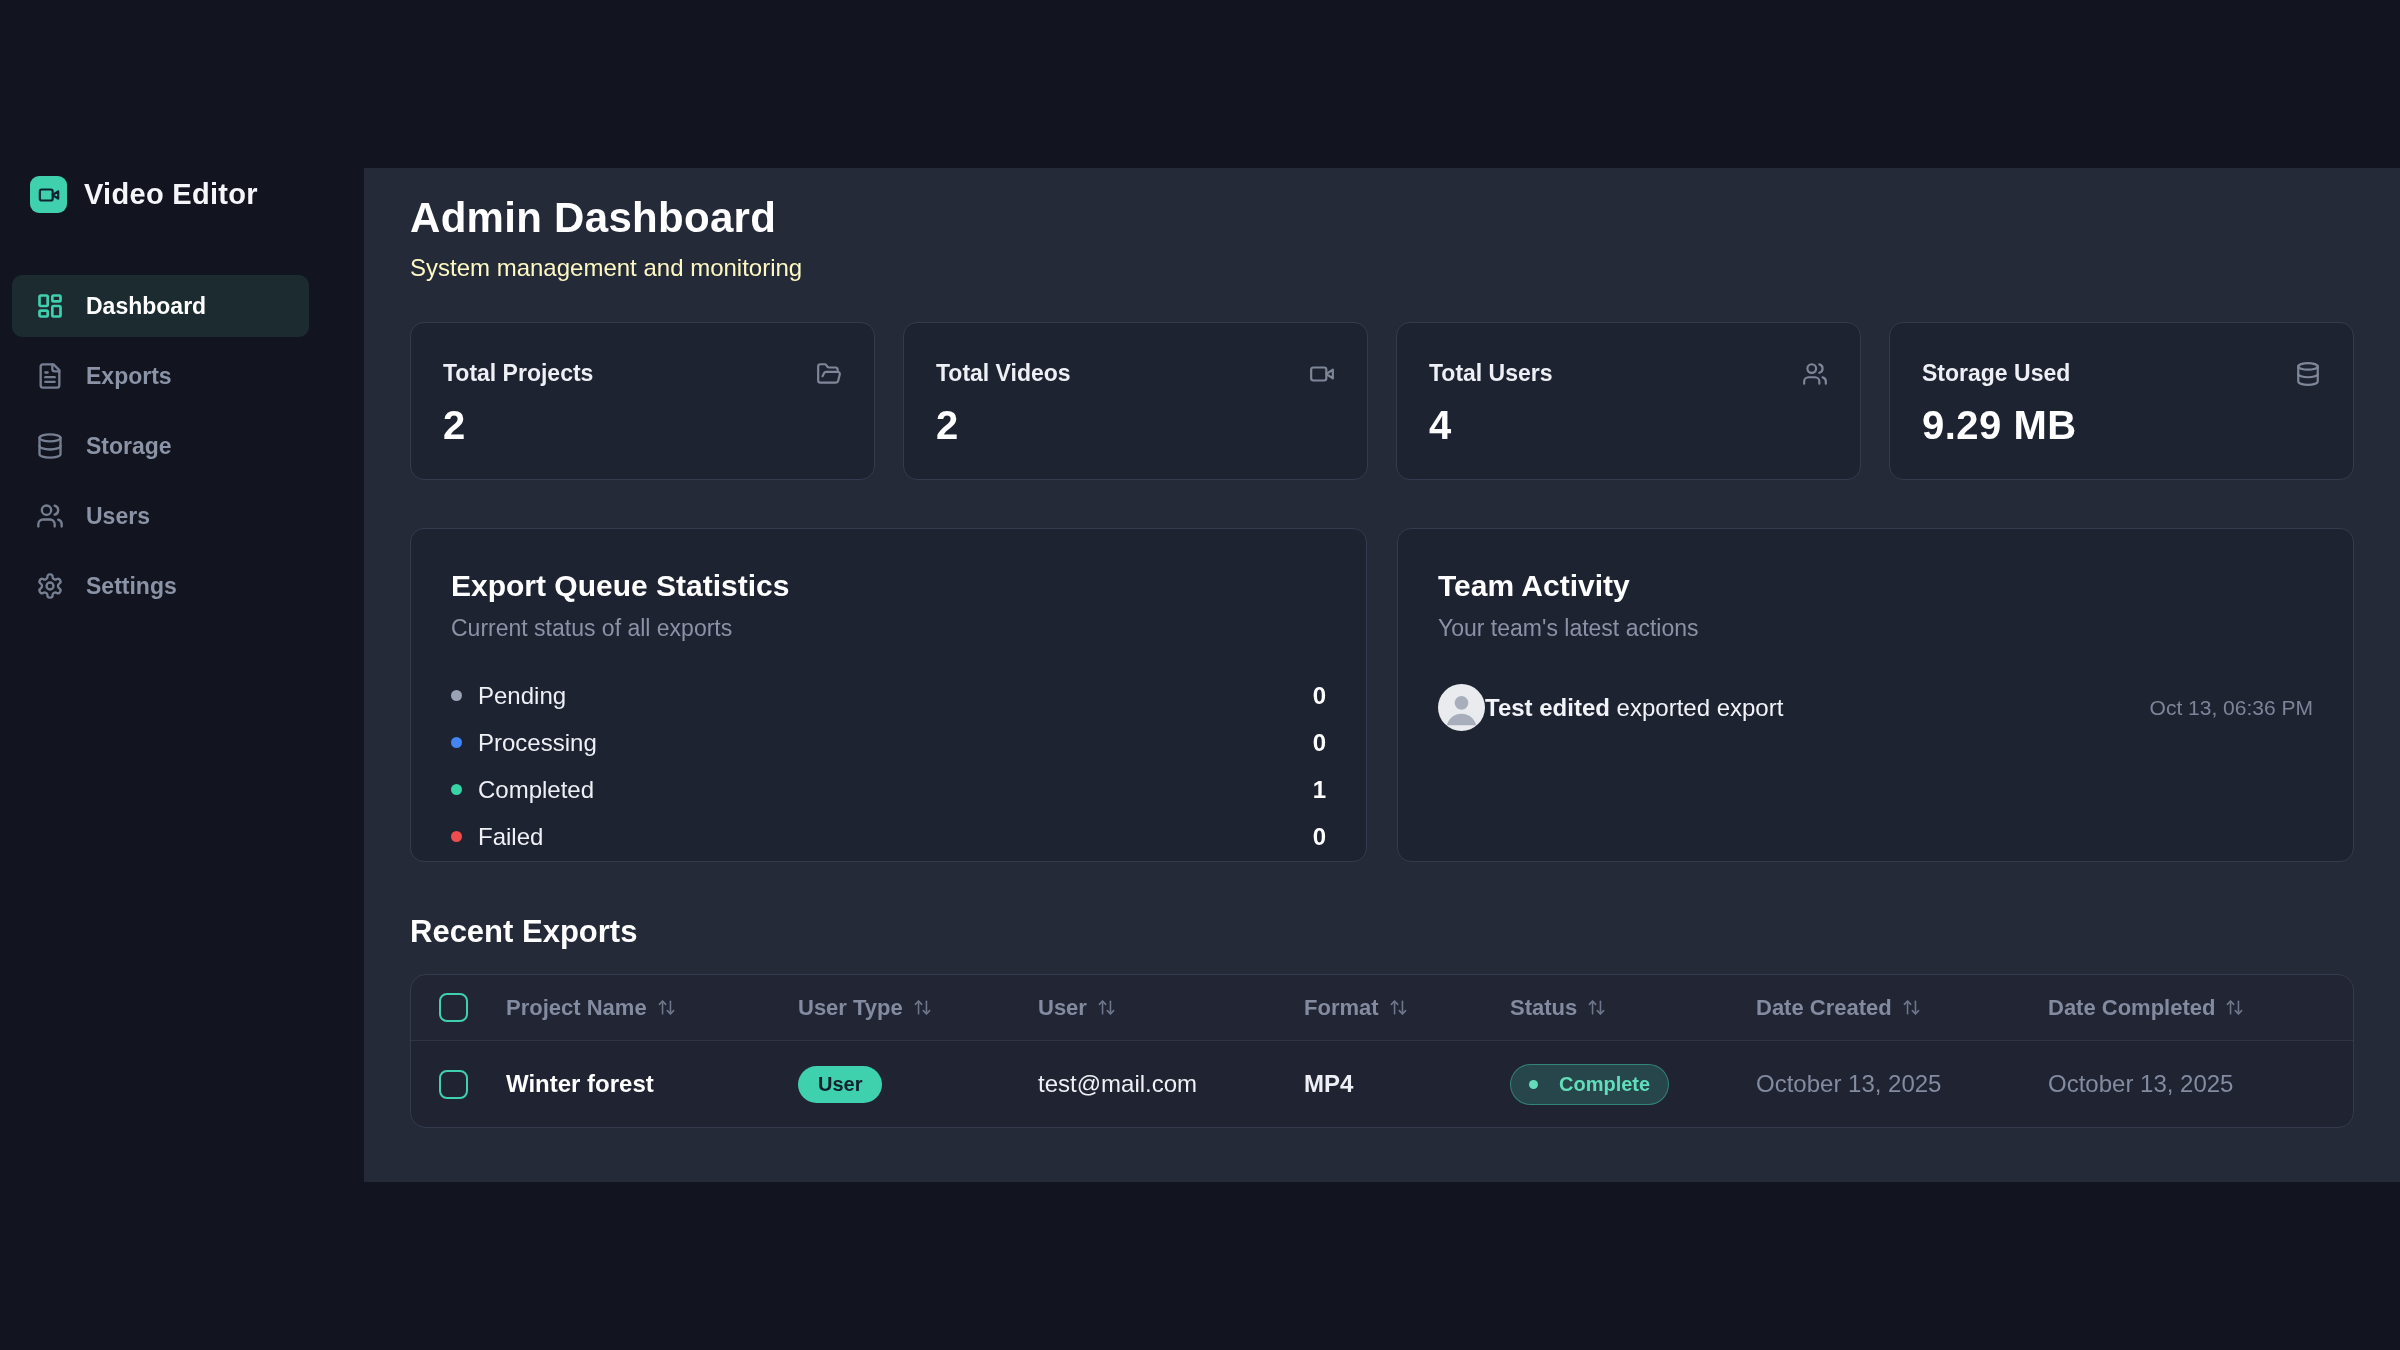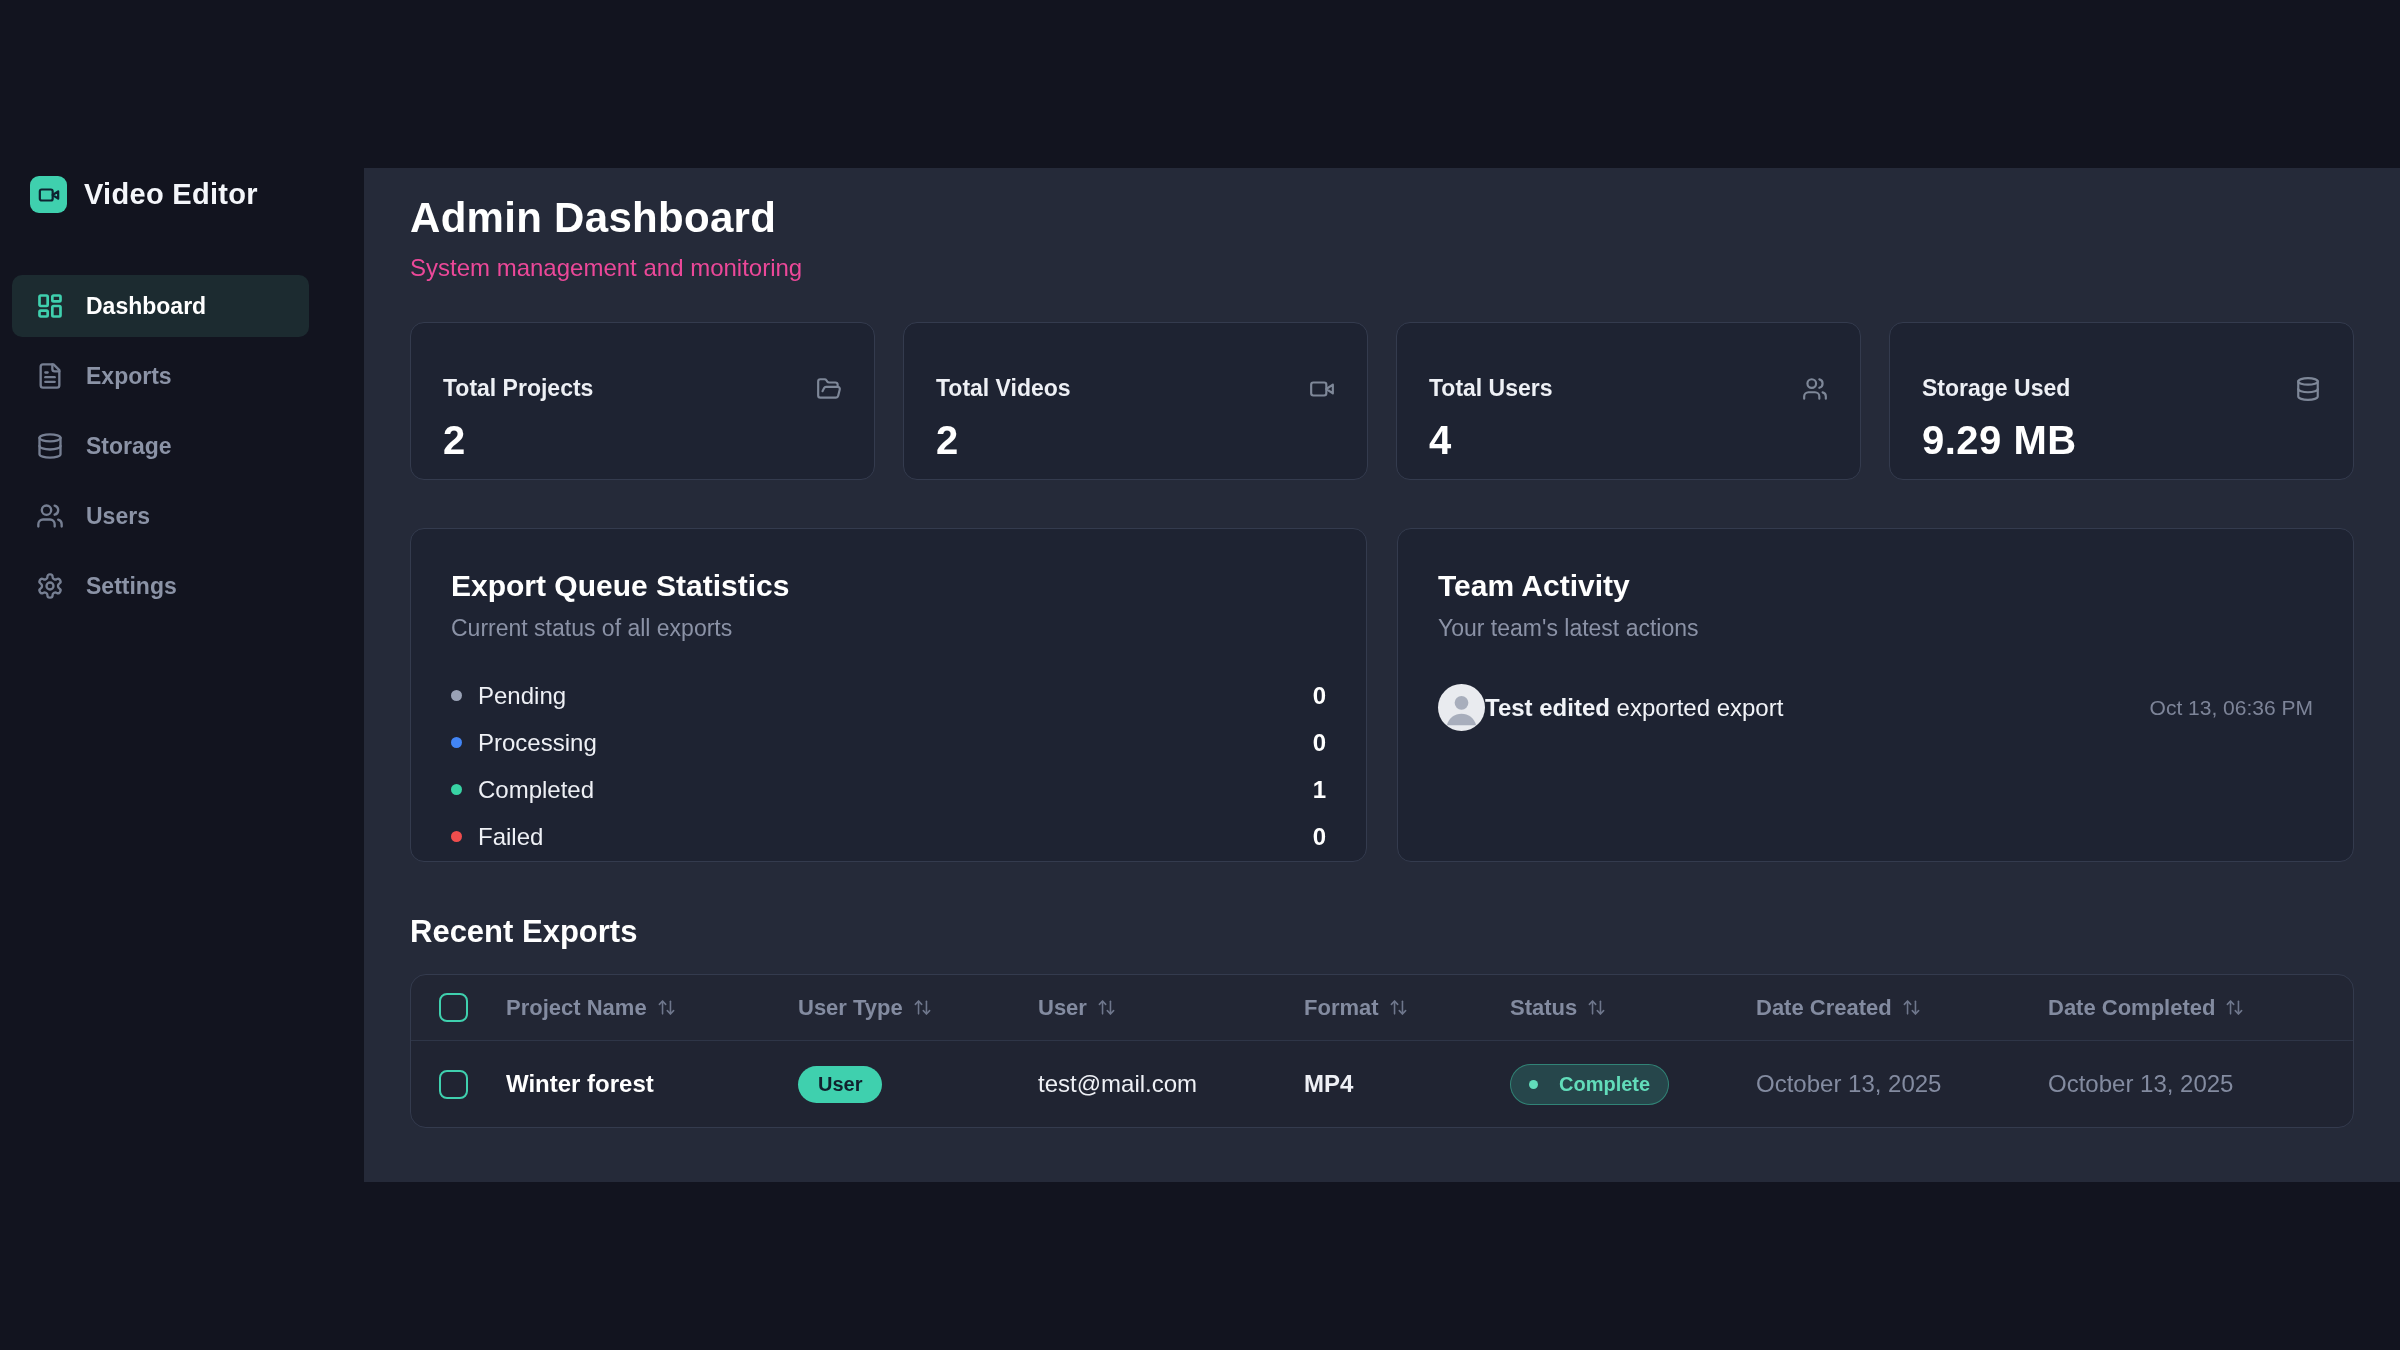--- a/index.html
+++ b/index.html
@@ -30,28 +30,28 @@
   .nav-item .nav-icon { color:#767f92; }
   .nav-item.active { background:#1c2b30; color:#ffffff; }
   .nav-item.active .nav-icon { color:#3fd0ae; }
 
   
   .main {
     position:absolute; left:364px; top:168px; width:2036px; height:1014px;
     background:#252a39; padding:26px 46px 0 46px;
   }
   .page-title { font-size:42px; font-weight:800; color:#ffffff; letter-spacing:.3px; }
-  .page-subtitle { margin-top:12px; font-size:24px; color:#ec4899; }
+  .page-subtitle { margin-top:12px; font-size:24px; color:#fef9c3; }
 
   
   .stats { margin-top:40px; display:grid; grid-template-columns:repeat(4,1fr); gap:28px; }
   .card {
     background:#1e2332; border:1px solid #343b4e; border-radius:14px;
   }
-  .stat-card { height:158px; padding:52px 32px; }
+  .stat-card { height:158px; padding:37px 32px; }
   .stat-head { display:flex; justify-content:space-between; align-items:center; }
   .stat-label { font-size:23px; font-weight:700; color:#eef0f5; }
   .stat-icon { color:#7e8798; }
   .stat-value { margin-top:16px; font-size:40px; font-weight:800; color:#ffffff; letter-spacing:.5px; }
 
   
   .middle { margin-top:48px; display:grid; grid-template-columns:1fr 1fr; gap:30px; }
   .panel-card { height:334px; padding:40px 40px; }
   .card-title { font-size:30px; font-weight:700; color:#ffffff; }
   .card-sub { margin-top:12px; font-size:23px; color:#8b92a6; }

